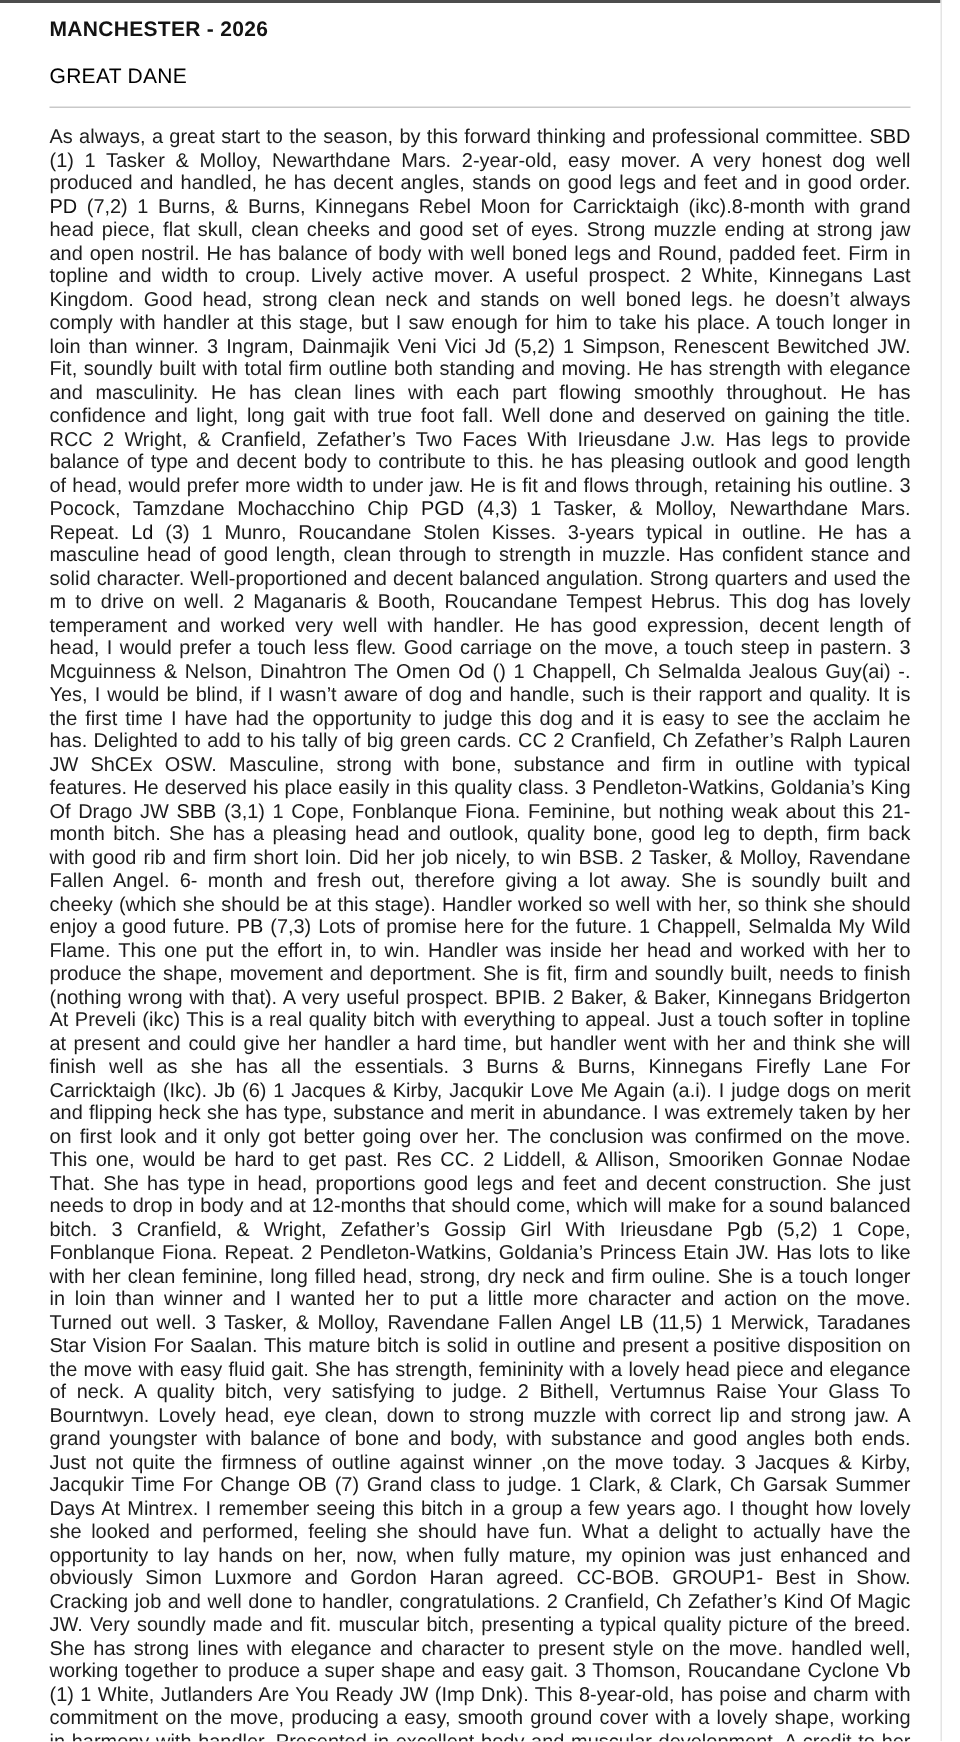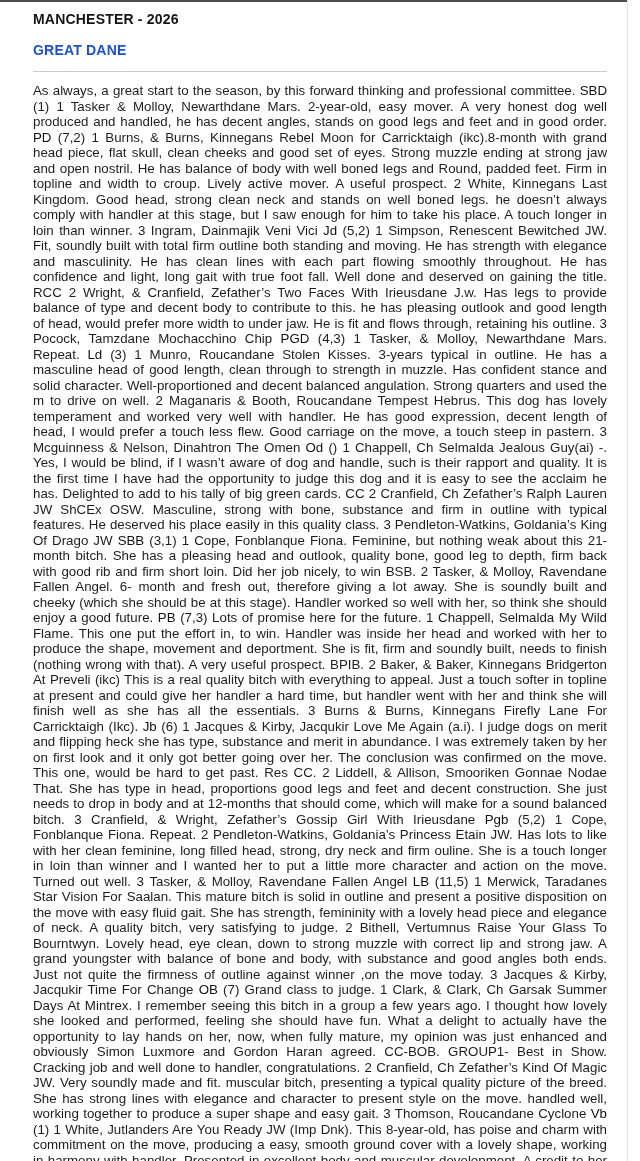--- a/index.html
+++ b/index.html
@@ -10,21 +10,21 @@
   }
   .page { position:relative; width:640px; height:1161px; overflow:hidden; background:#ffffff; }
   .top-strip { position:absolute; top:0; left:0; width:627px; height:2px; background:#4d4d4d; }
   .right-edge { position:absolute; top:0; left:627px; width:1px; height:1161px; background:#e4e4e4; }
   .content { padding:9px 33px 0 33px; }
   .show-title {
     font-size:14px; font-weight:bold; margin:0; padding-top:2px;
     color:#141414; letter-spacing:0.2px;
   }
   .breed-heading {
-    font-size:14px; font-weight:bold; margin:15px 0 0 0; color:#1d4ed8; letter-spacing:0.2px;
+    font-size:14px; font-weight:normal; margin:15px 0 0 0; color:#000000; letter-spacing:0.2px;
   }
   .divider { border:none; border-top:1px solid #c9c9c9; margin:13px 0 0 0; height:0; }
   .critique {
     font-size:13.3px; line-height:15.5px; text-align:justify;
     margin:11px 0 0 0; color:#1d1d1d;
     word-spacing:0.3px;
   }
   .critique b { font-weight:normal; color:#111111; }
 </style>
 </head>

